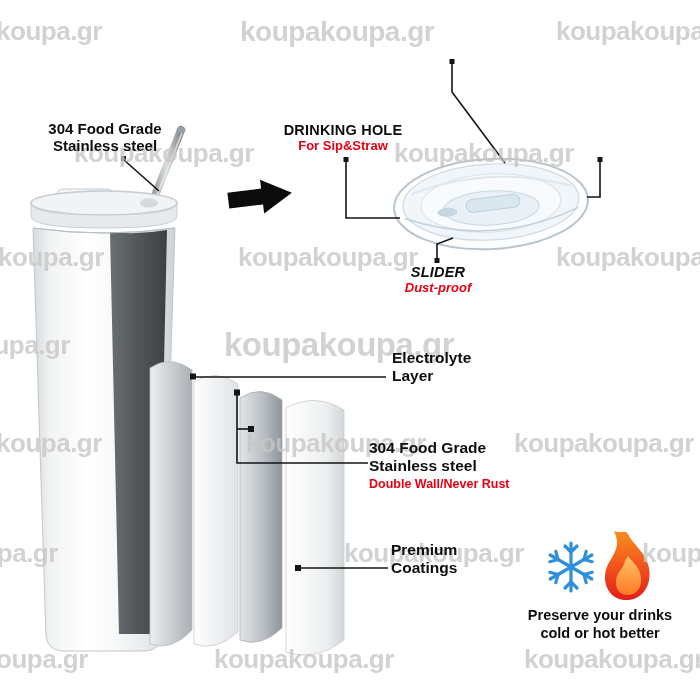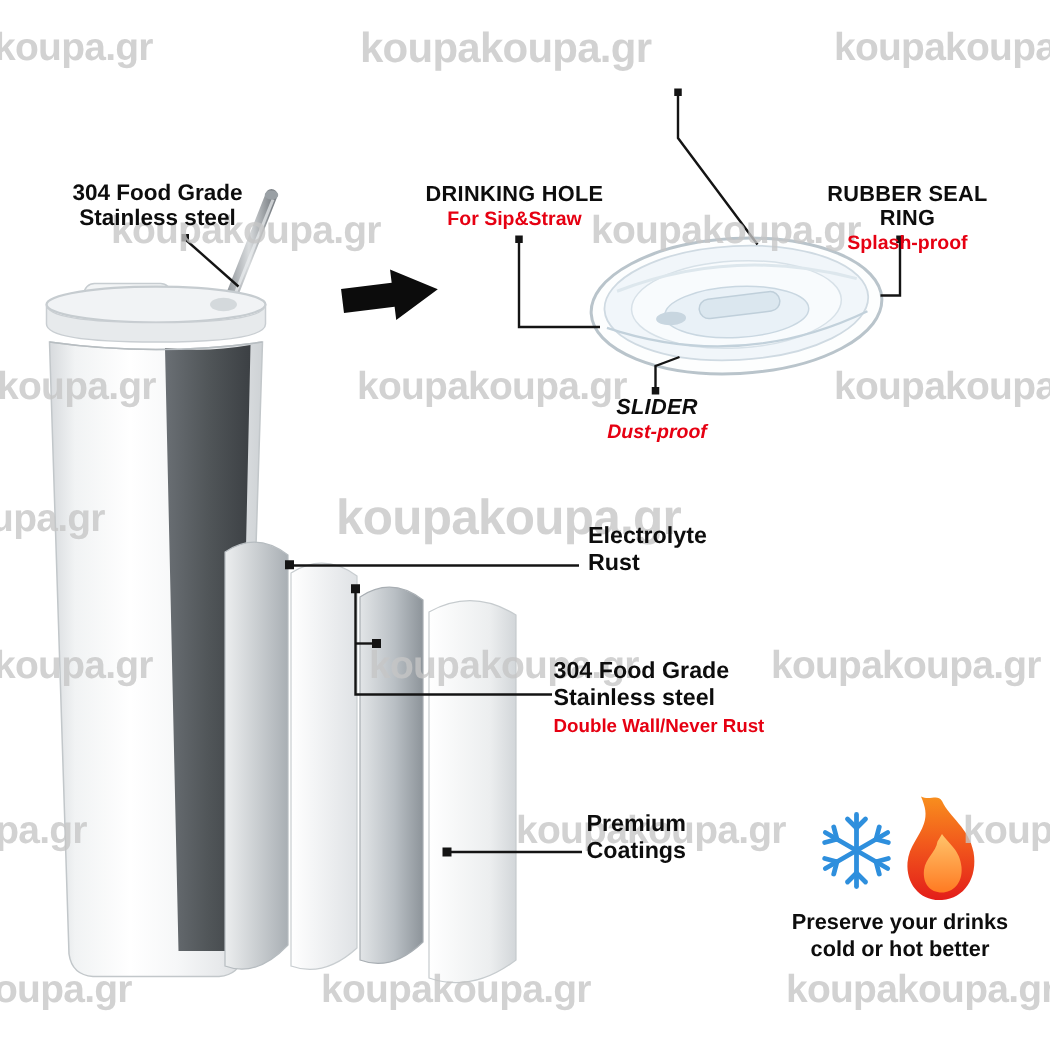--- a/index.html
+++ b/index.html
@@ -187,33 +187,29 @@
     <div>304 Food Grade</div>
     <div>Stainless steel</div>
   </div>
 
 
   <div class="lbl" style="left:282px;top:122px;width:122px;text-align:center;">
     <div class="callout-title">DRINKING HOLE</div>
     <div class="callout-sub">For Sip&amp;Straw</div>
   </div>
 
-  <div class="lbl" style="left:534px;top:122px;width:142px;text-align:center;">
-    <div class="callout-title">RUBBER SEAL RING</div>
-    <div class="callout-sub">Splash-proof</div>
-  </div>
 
   <div class="lbl" style="left:401px;top:264px;width:74px;text-align:center;font-style:italic;">
     <div class="callout-title">SLIDER</div>
     <div class="callout-sub">Dust-proof</div>
   </div>
 
   <div class="lbl big" style="left:392px;top:349px;">
     <div>Electrolyte</div>
-    <div>Rust</div>
+    <div>Layer</div>
   </div>
 
   <div class="lbl big" style="left:369px;top:439px;">
     <div>304 Food Grade</div>
     <div>Stainless steel</div>
     <div class="sub-small">Double Wall/Never Rust</div>
   </div>
 
   <div class="lbl big" style="left:391px;top:541px;">
     <div>Premium</div>

